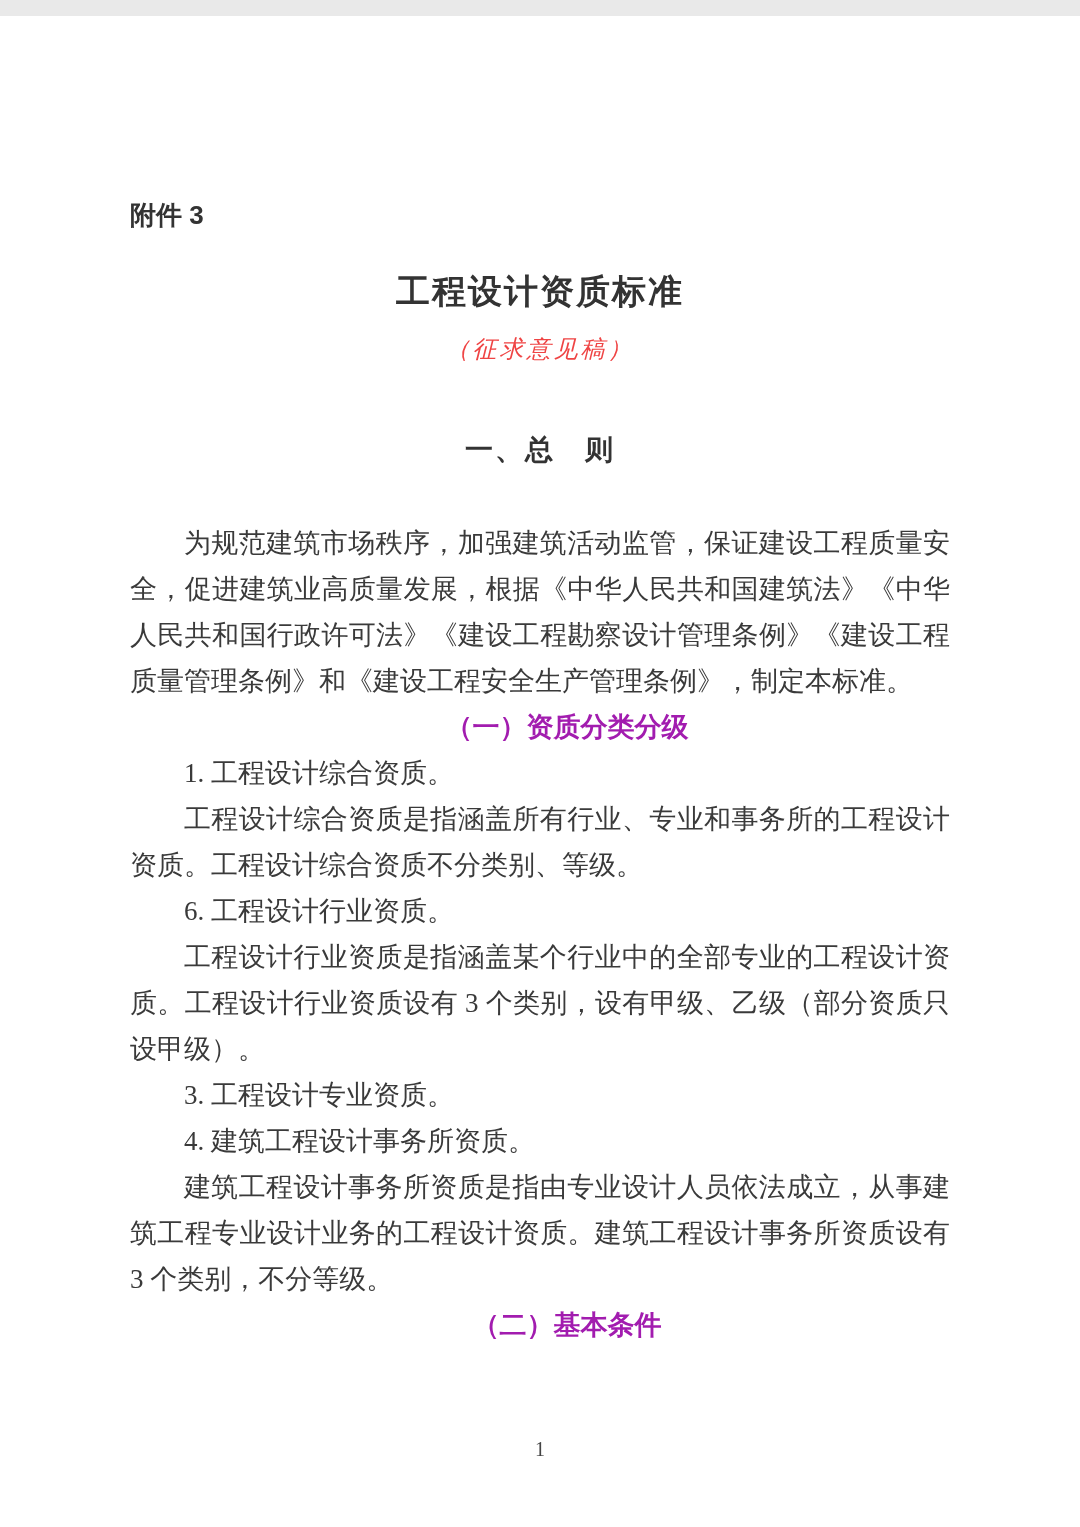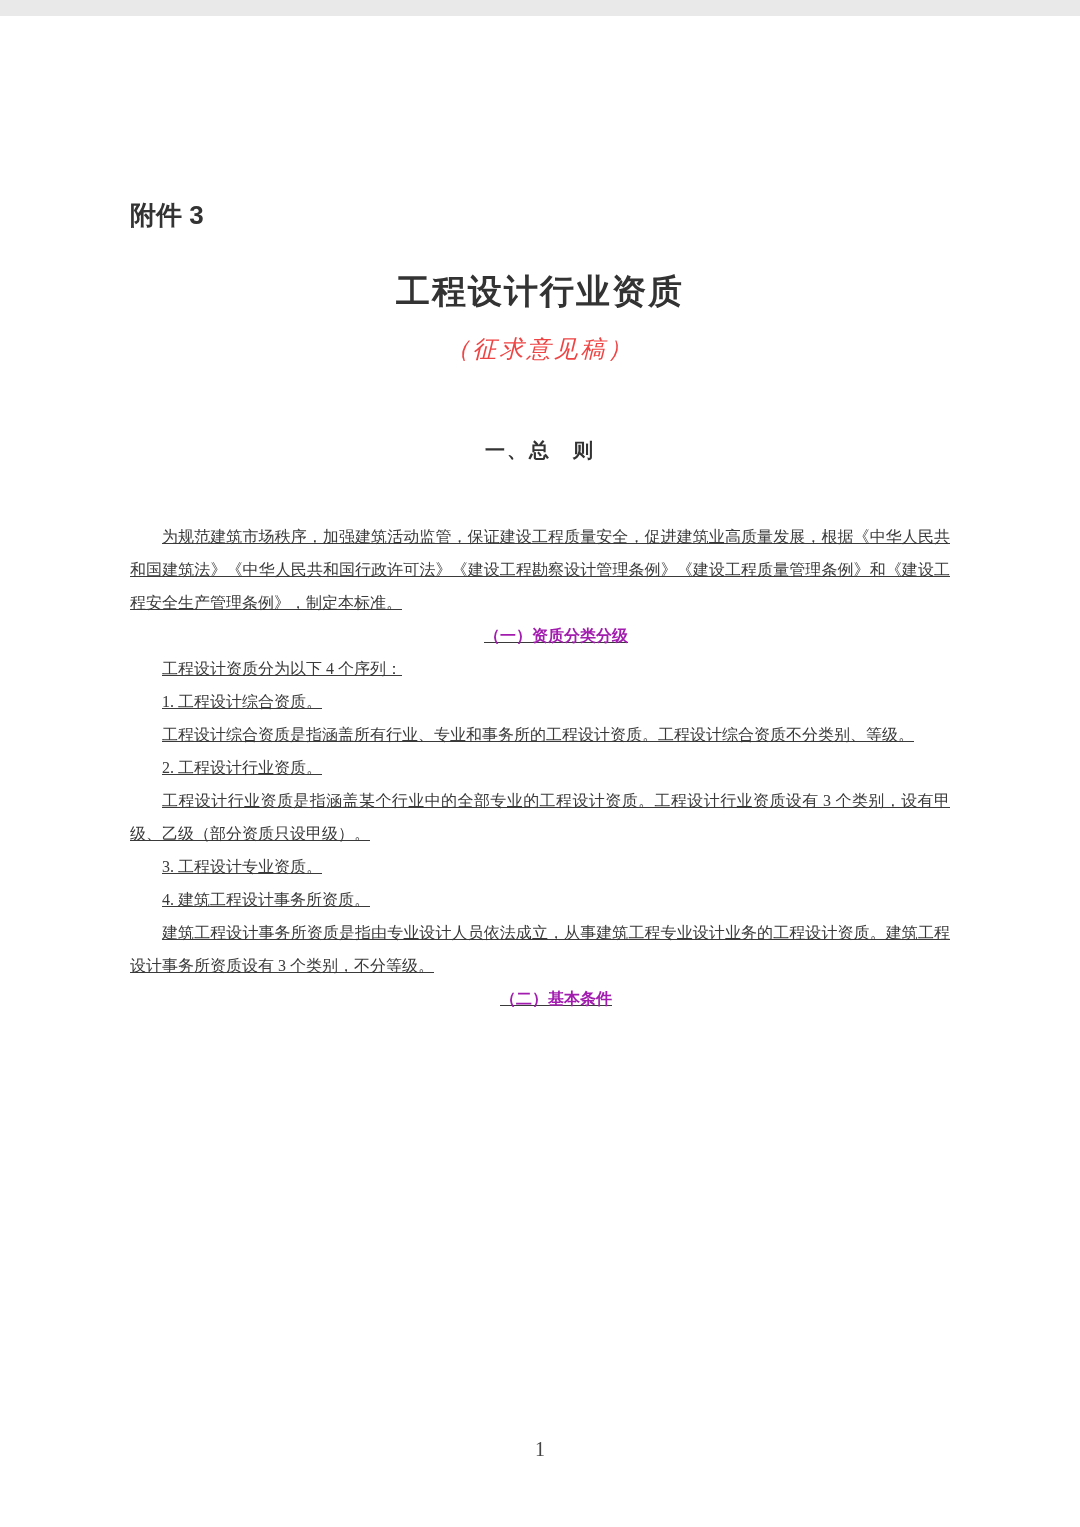--- a/index.html
+++ b/index.html
@@ -43,32 +43,31 @@
     font-size: 24px;
     line-height: 34px;
     letter-spacing: 3px;
     color: #ef4444;
   }
   .section-heading {
     margin: 62px 0 0 0;
     text-align: center;
     font-family: "Liberation Sans", sans-serif;
     font-weight: 700;
-    font-size: 20px;
+    font-size: 28px;
     line-height: 44px;
     letter-spacing: 2px;
     color: #333333;
   }
   .doc-body {
     margin-top: 48px;
-    font-size: 16px;
-    line-height: 33px;
+    font-size: 27px;
+    line-height: 46px;
     text-align: justify;
     text-justify: inter-ideograph;
-    text-decoration: underline;
   }
   .doc-body p {
     margin: 0;
     text-indent: 2em;
   }
   .doc-body p.subhead {
     font-family: "Liberation Sans", sans-serif;
     font-weight: 700;
     color: #a21caf;
     text-align: center;
@@ -84,33 +83,32 @@
     color: #444444;
   }
 </style>
 </head>
 <body>
 
 <div class="page">
 
   <div class="attachment">附件 3</div>
 
-  <h1 class="doc-title">工程设计行业资质</h1>
+  <h1 class="doc-title">工程设计资质标准</h1>
 
   <div class="doc-subtitle">（征求意见稿）</div>
 
   <h2 class="section-heading">一、总　则</h2>
 
   <div class="doc-body">
     <p>为规范建筑市场秩序，加强建筑活动监管，保证建设工程质量安全，促进建筑业高质量发展，根据《中华人民共和国建筑法》《中华人民共和国行政许可法》《建设工程勘察设计管理条例》《建设工程质量管理条例》和《建设工程安全生产管理条例》，制定本标准。</p>
     <p class="subhead">（一）资质分类分级</p>
-    <p>工程设计资质分为以下 4 个序列：</p>
     <p>1. 工程设计综合资质。</p>
     <p>工程设计综合资质是指涵盖所有行业、专业和事务所的工程设计资质。工程设计综合资质不分类别、等级。</p>
-    <p>2. 工程设计行业资质。</p>
+    <p>6. 工程设计行业资质。</p>
     <p>工程设计行业资质是指涵盖某个行业中的全部专业的工程设计资质。工程设计行业资质设有 3 个类别，设有甲级、乙级（部分资质只设甲级）。</p>
     <p>3. 工程设计专业资质。</p>
     <p>4. 建筑工程设计事务所资质。</p>
     <p>建筑工程设计事务所资质是指由专业设计人员依法成立，从事建筑工程专业设计业务的工程设计资质。建筑工程设计事务所资质设有 3 个类别，不分等级。</p>
     <p class="subhead">（二）基本条件</p>
   </div>
 
   <div class="page-number">1</div>
 
 </div>

